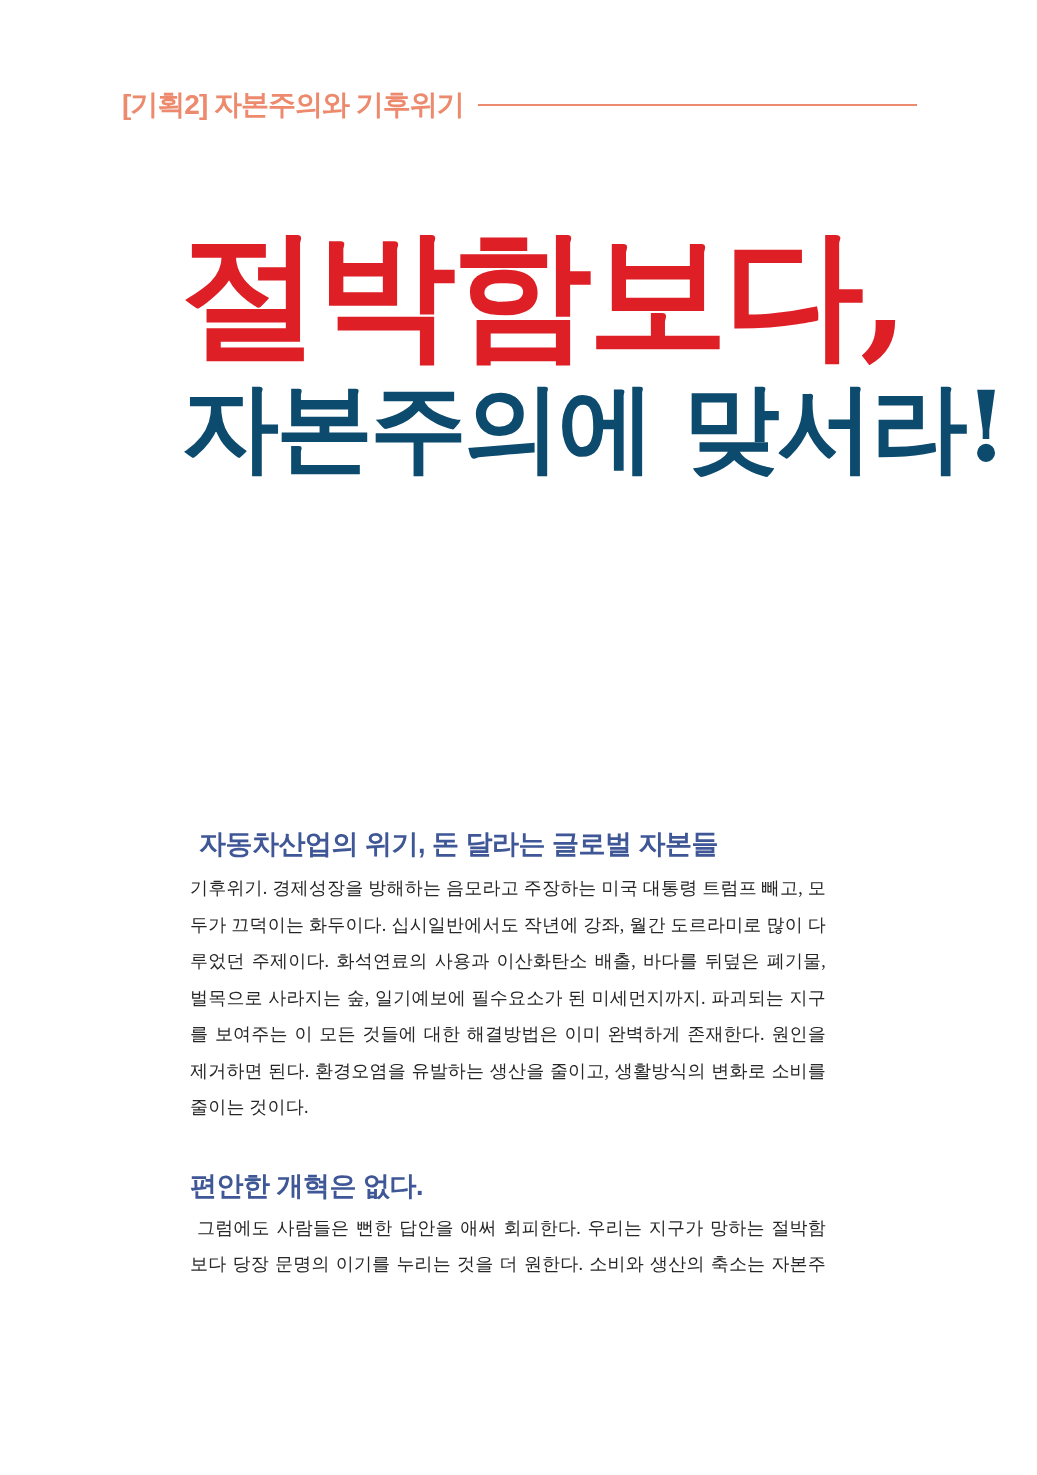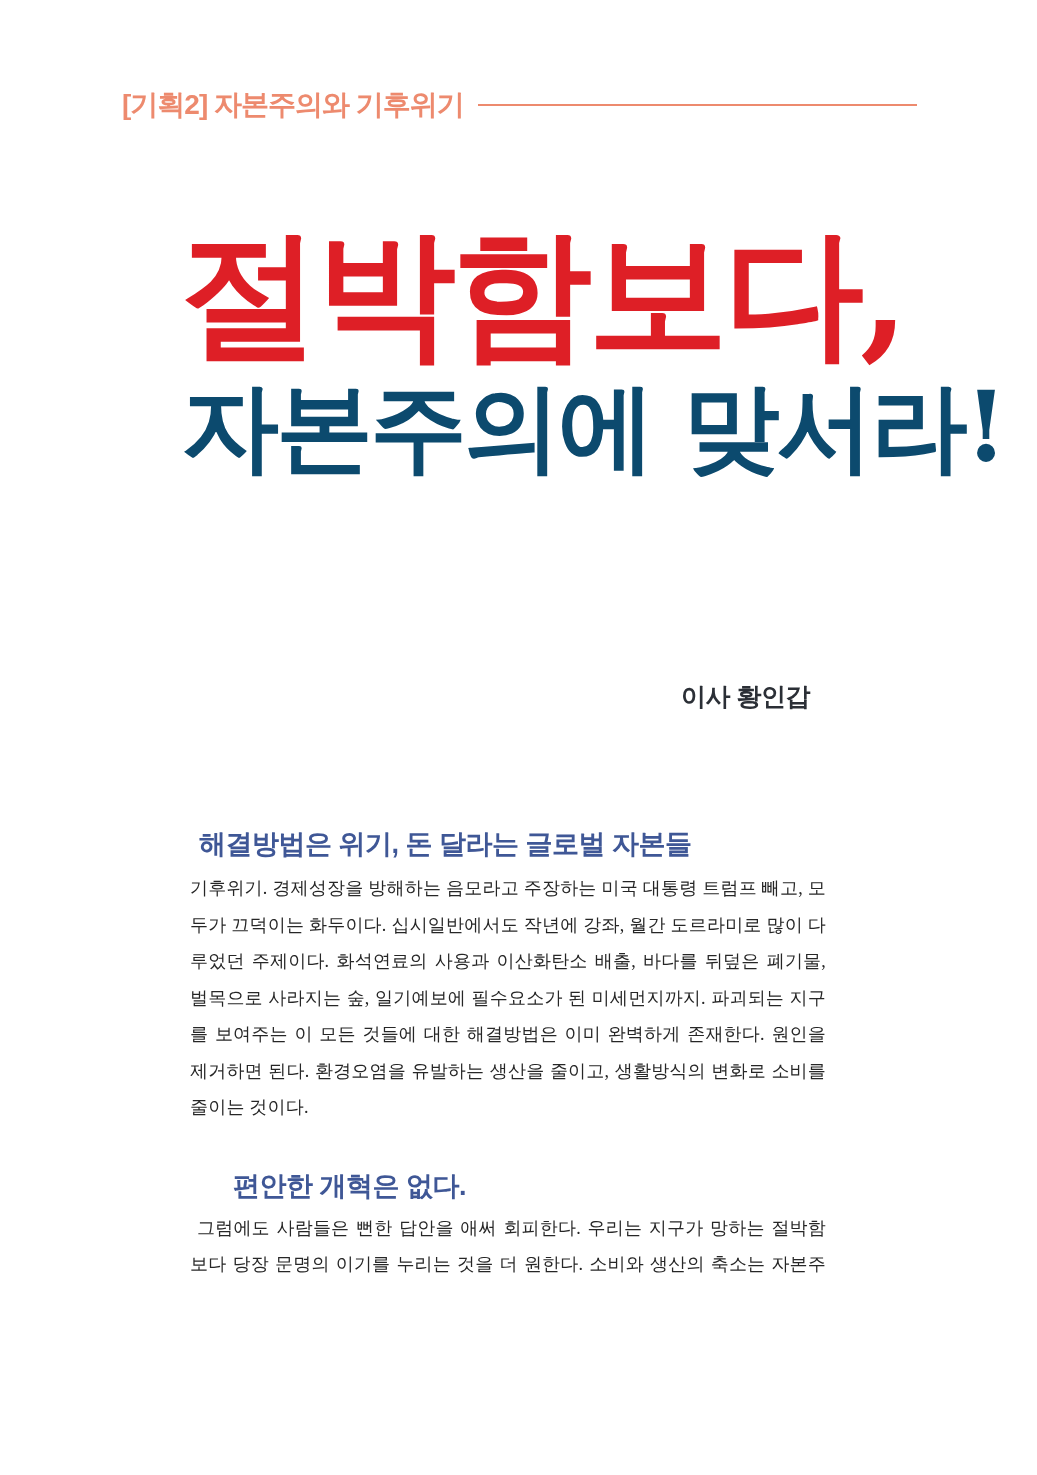--- a/index.html
+++ b/index.html
@@ -97,21 +97,20 @@
     letter-spacing:-0.5px;
     color:var(--blue);
     margin:0 0 8px 0;
   }
   .sec-heading.first{
     padding-left:9px;
   }
   .sec-heading.second{
     margin-top:42px;
     margin-bottom:6px;
-    margin-left:43px;
   }
   .body-para{
     font-size:18px;
     line-height:36.5px;
     text-align:justify;
     word-break:break-all;
     color:var(--ink);
     letter-spacing:0.2px;
   }
   .body-para.indent{
@@ -134,25 +133,24 @@
 
   <header class="kicker-row">
     <span class="kicker-text">[기획2] 자본주의와 기후위기</span>
     <span class="kicker-rule"></span>
   </header>
 
   <h1 class="title-red">절박함보다,</h1>
 
   <h1 class="title-black">자본주의에 맞서라!</h1>
 
-  <div class="byline">이사 황인갑</div>
 
   <main class="content">
     <section>
-      <h2 class="sec-heading first">해결방법은 위기, 돈 달라는 글로벌 자본들</h2>
+      <h2 class="sec-heading first">자동차산업의 위기, 돈 달라는 글로벌 자본들</h2>
       <p class="body-para">기후위기. 경제성장을 방해하는 음모라고 주장하는 미국 대통령 트럼프 빼고, 모두가 끄덕이는 화두이다. 십시일반에서도 작년에 강좌, 월간 도르라미로 많이 다루었던 주제이다. 화석연료의 사용과 이산화탄소 배출, 바다를 뒤덮은 폐기물, 벌목으로 사라지는 숲, 일기예보에 필수요소가 된 미세먼지까지. 파괴되는 지구를 보여주는 이 모든 것들에 대한 해결방법은 이미 완벽하게 존재한다. 원인을 제거하면 된다. 환경오염을 유발하는 생산을 줄이고, 생활방식의 변화로 소비를 줄이는 것이다.</p>
     </section>
 
     <section>
       <h2 class="sec-heading second">편안한 개혁은 없다.</h2>
       <p class="body-para indent">그럼에도 사람들은 뻔한 답안을 애써 회피한다. 우리는 지구가 망하는 절박함보다 당장 문명의 이기를 누리는 것을 더 원한다. 소비와 생산의 축소는 자본주의 경제성장에 등 돌리는 것이라며 우려한다. IPCC(기후변화에 관한 정부 간 협의체)에서는 앞으로 지구 기온이 0.5도 더 올라 대응 한계치로 정한 1.5도를</p>
     </section>
   </main>
 
   <div class="page-number">17</div>

